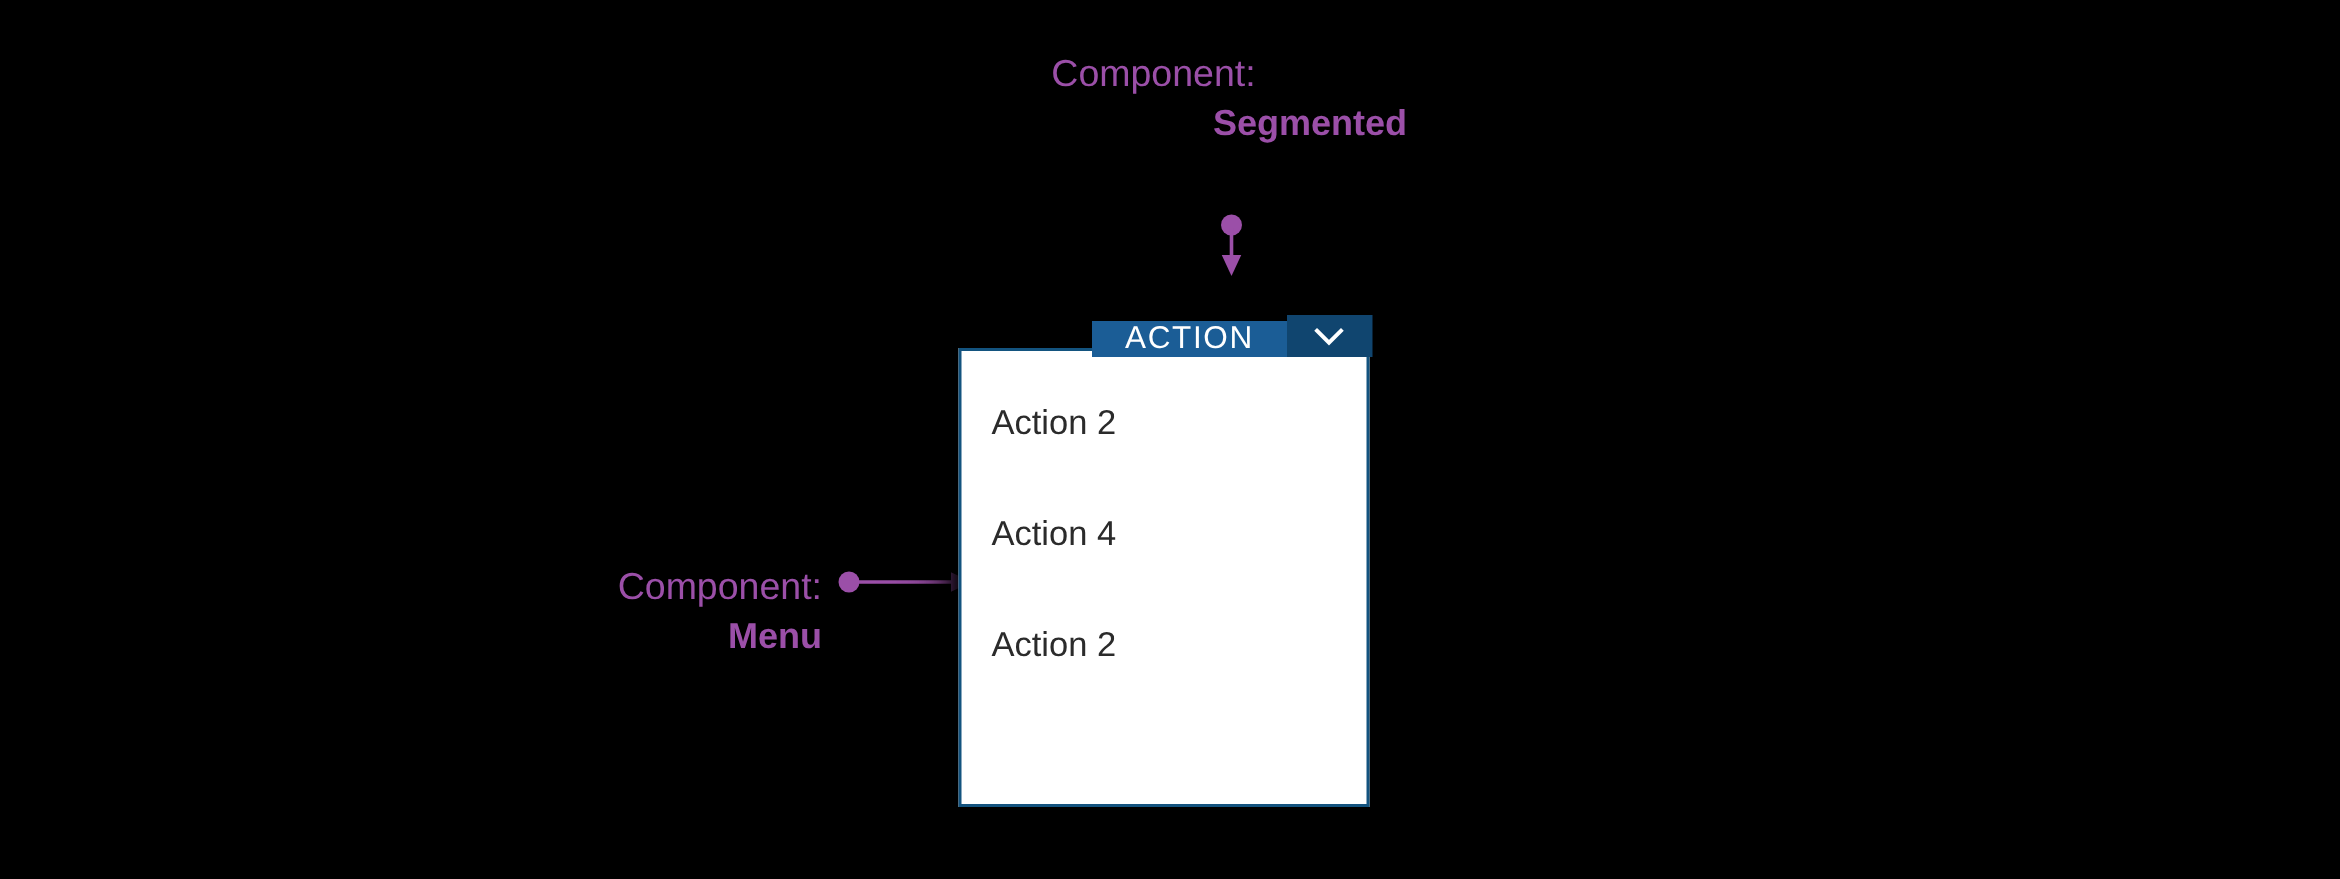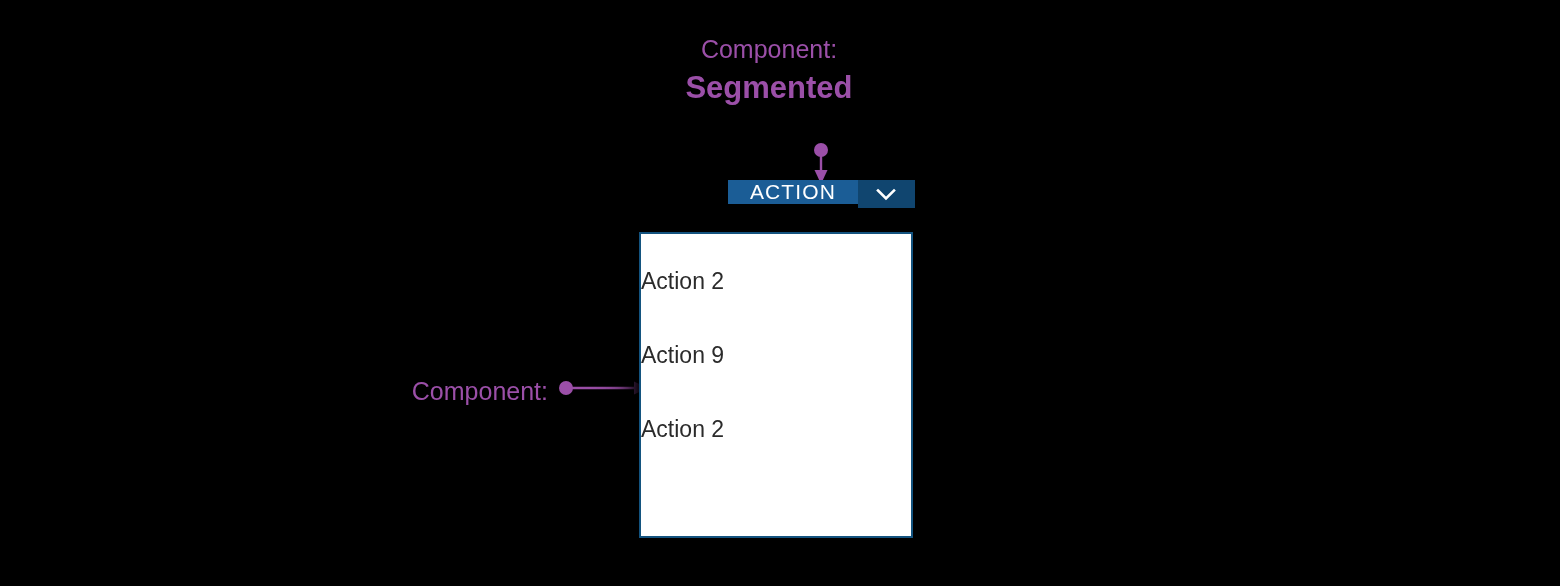--- a/index.html
+++ b/index.html
@@ -30,22 +30,23 @@
     font-family: "Liberation Sans", sans-serif;
     line-height: 1.34;
   }
   .annot .annot-head {
     font-weight: 400;
     font-size: 25px;
     display: block;
   }
   .annot .annot-name {
     font-weight: 700;
-    font-size: 31px;
+    font-size: 24px;
     display: block;
+    text-align: right;
   }
 
   #annot-segmented {
     left: 600px;
     top: 33px;
     width: 338px;
     text-align: center;
   }
 
   #annot-menu {
@@ -63,21 +64,21 @@
   #leader-segmented { left: 800px; top: 138px; width: 42px; height: 52px; }
   #leader-menu      { left: 552px; top: 374px; width: 106px; height: 30px; }
 
   
   #segmented-button-group {
     position: absolute;
     left: 728px;
     top: 180px;
     height: 58px;
     display: flex;
-    align-items: flex-start;
+    align-items: flex-end;
     z-index: 5;
   }
   #action-button {
     background: #1B5D96;
     color: #FFFFFF;
     font-size: 21px;
     letter-spacing: 1.1px;
     font-weight: 400;
     padding: 0 22px;
     display: flex;
@@ -114,21 +115,21 @@
       0 10px 28px rgba(0,0,0,0.9),
       0 18px 46px rgba(0,0,0,0.75),
       0 0 22px rgba(0,0,0,0.85);
     z-index: 4;
     padding-top: 10px;
   }
   .menu-item {
     height: 74px;
     display: flex;
     align-items: center;
-    padding: 0 0;
+    padding: 0 20px;
     color: #2B2B2B;
     font-size: 23px;
     font-family: "Liberation Sans", sans-serif;
     cursor: pointer;
     box-sizing: border-box;
   }
 </style>
 </head>
 <body>
 
@@ -140,20 +141,21 @@
   </div>
 
   <svg class="leader" id="leader-segmented" width="42" height="52" viewBox="0 0 42 52">
     <circle cx="21" cy="12" r="7" fill="#9B4FA8"></circle>
     <line x1="21" y1="14" x2="21" y2="36" stroke="#9B4FA8" stroke-width="2.4"></line>
     <polygon points="21,46 14.5,32 27.5,32" fill="#9B4FA8"></polygon>
   </svg>
 
   <div class="annot" id="annot-menu">
     <span class="annot-head">Component:</span>
+    <span class="annot-name">Menu</span>
   </div>
 
   <svg class="leader" id="leader-menu" width="106" height="30" viewBox="0 0 106 30">
     <circle cx="14" cy="14" r="7" fill="#9B4FA8"></circle>
     <line x1="16" y1="14" x2="86" y2="14" stroke="#9B4FA8" stroke-width="2.4"></line>
     <polygon points="96,14 82,7.5 82,20.5" fill="#9B4FA8"></polygon>
   </svg>
 
   <div id="segmented-button-group">
     <button id="action-button" type="button">ACTION</button>
@@ -164,20 +166,20 @@
         </svg>
       </span>
     </button>
   </div>
 
   <div id="menu-panel">
     <div class="menu-item">
       <span>Action 2</span>
     </div>
     <div class="menu-item">
-      <span>Action 9</span>
+      <span>Action 4</span>
     </div>
     <div class="menu-item">
       <span>Action 2</span>
     </div>
   </div>
 
 </div>
 
 </body></html>

